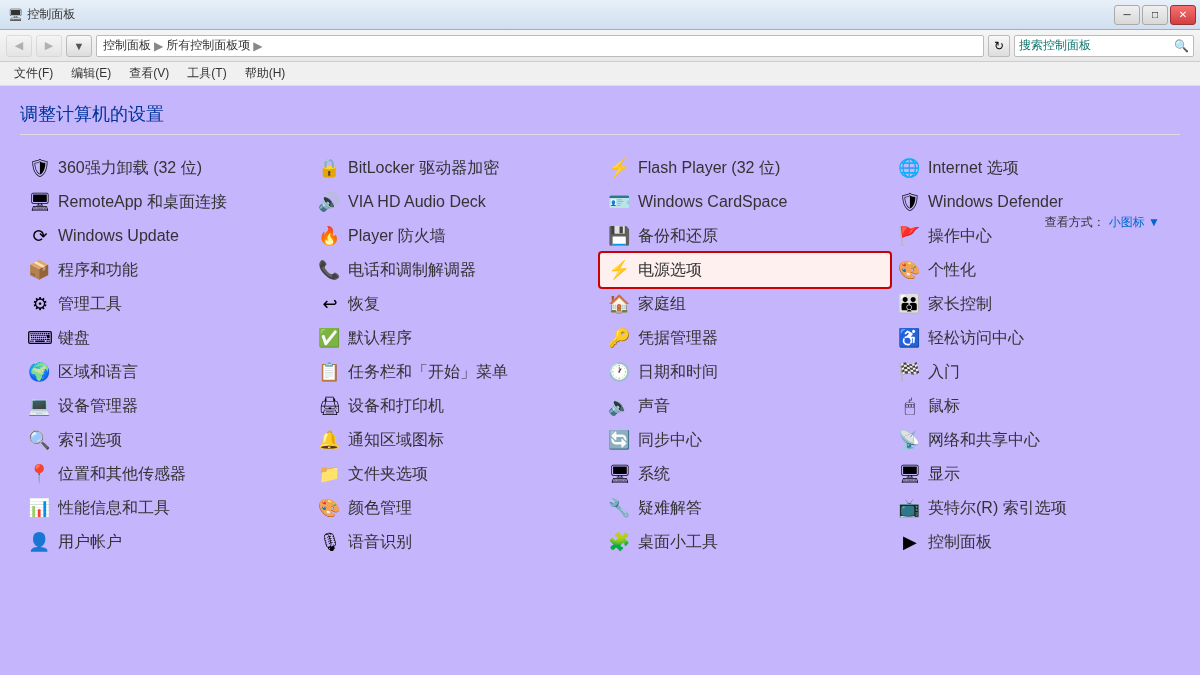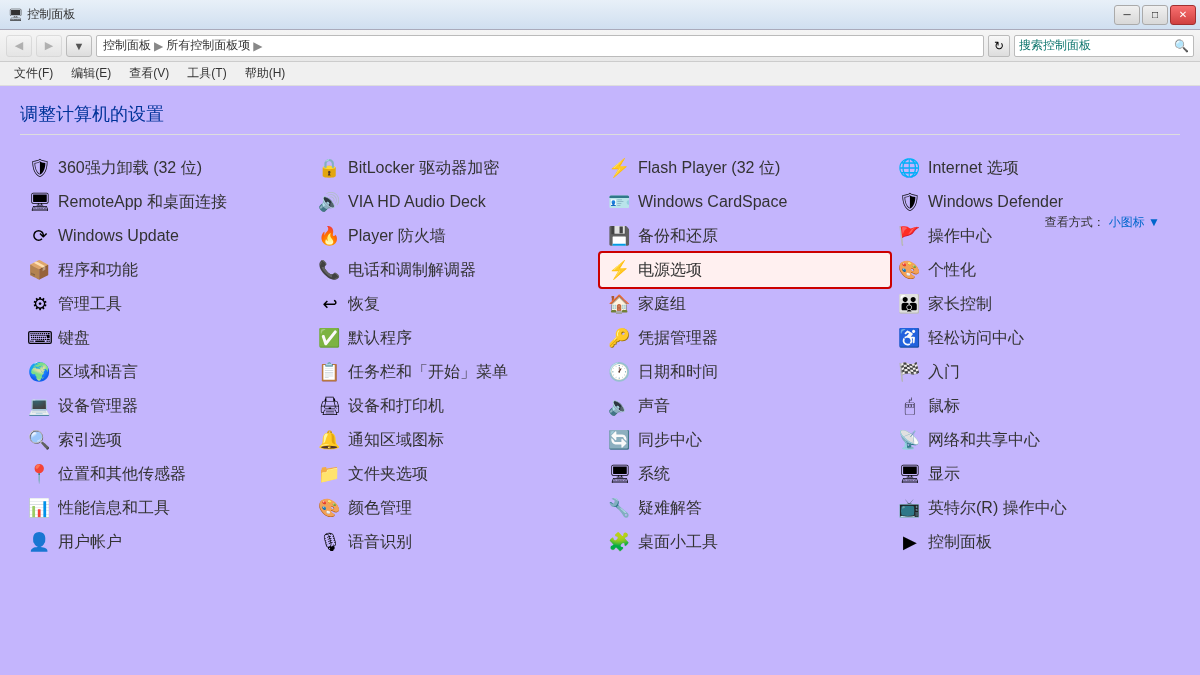--- a/index.html
+++ b/index.html
@@ -439,21 +439,21 @@
         <div class="cp-item">
           <span class="cp-icon">🎨</span>
           <span class="cp-label">颜色管理</span>
         </div>
         <div class="cp-item">
           <span class="cp-icon">🔧</span>
           <span class="cp-label">疑难解答</span>
         </div>
         <div class="cp-item">
           <span class="cp-icon">📺</span>
-          <span class="cp-label">英特尔(R) 操作中心</span>
+          <span class="cp-label">英特尔(R) 索引选项</span>
         </div>
         <div class="cp-item">
           <span class="cp-icon">👤</span>
           <span class="cp-label">用户帐户</span>
         </div>
         <div class="cp-item">
           <span class="cp-icon">🎙</span>
           <span class="cp-label">语音识别</span>
         </div>
         <div class="cp-item">

